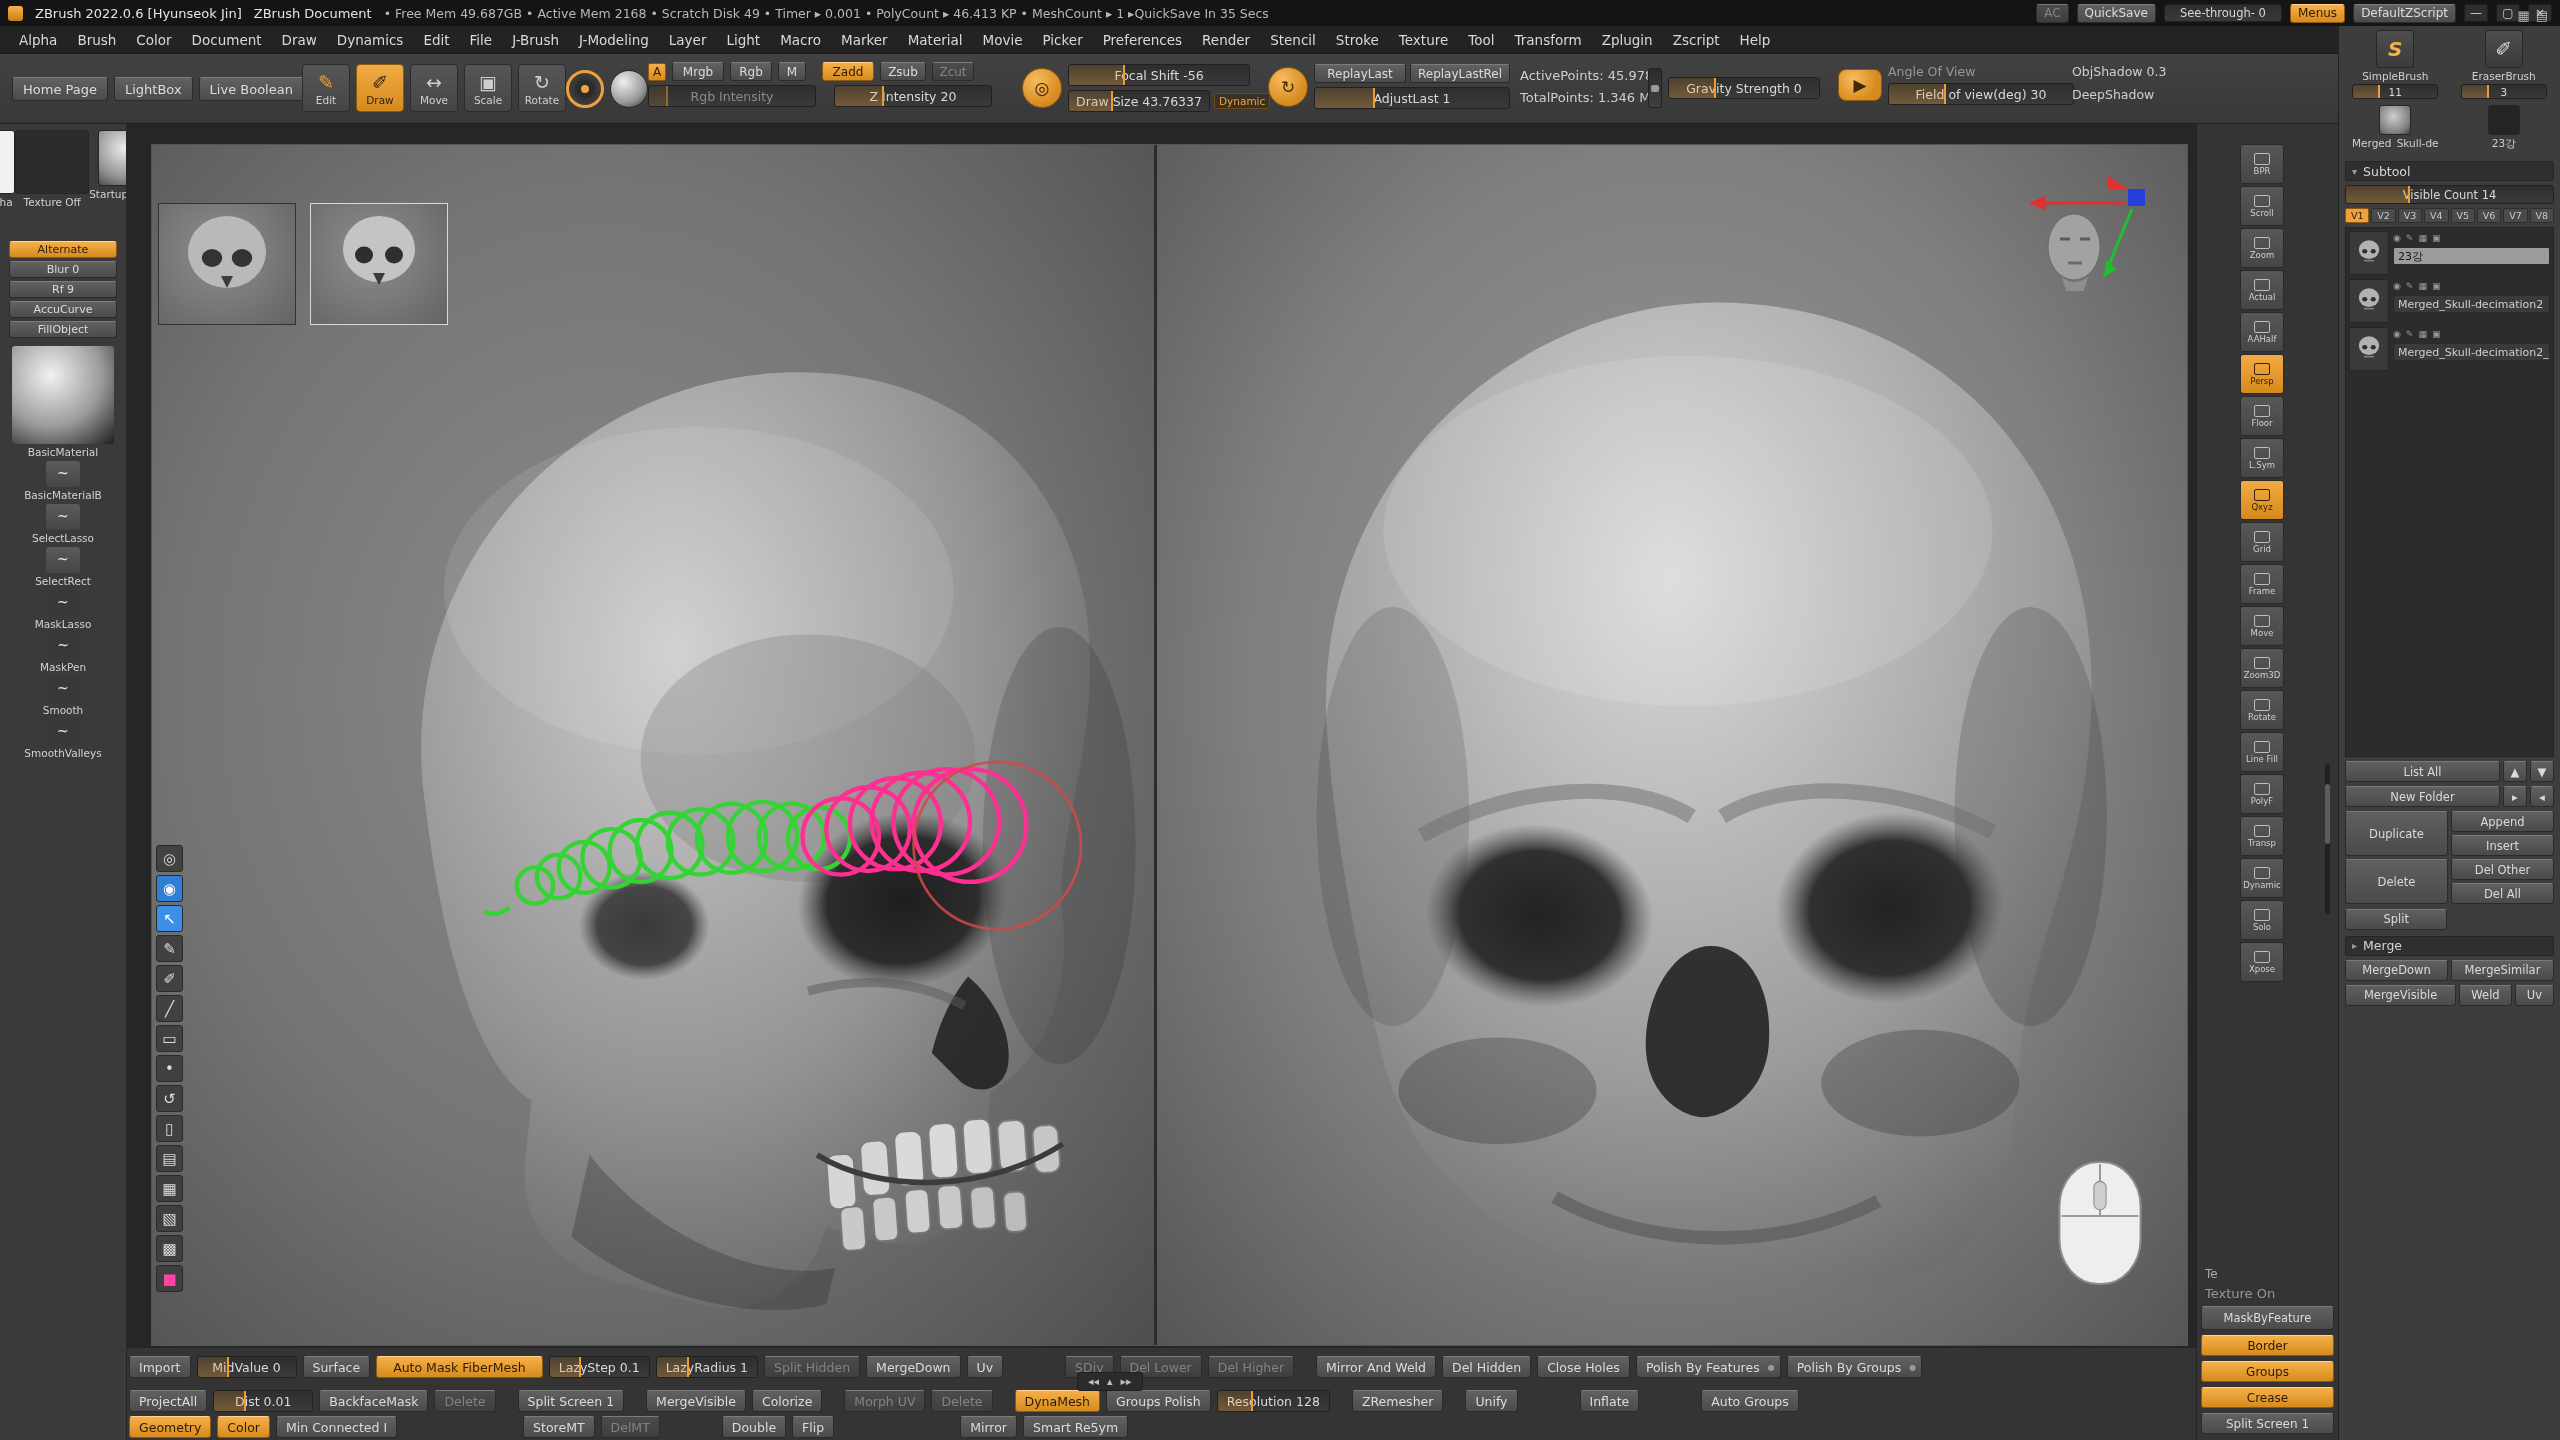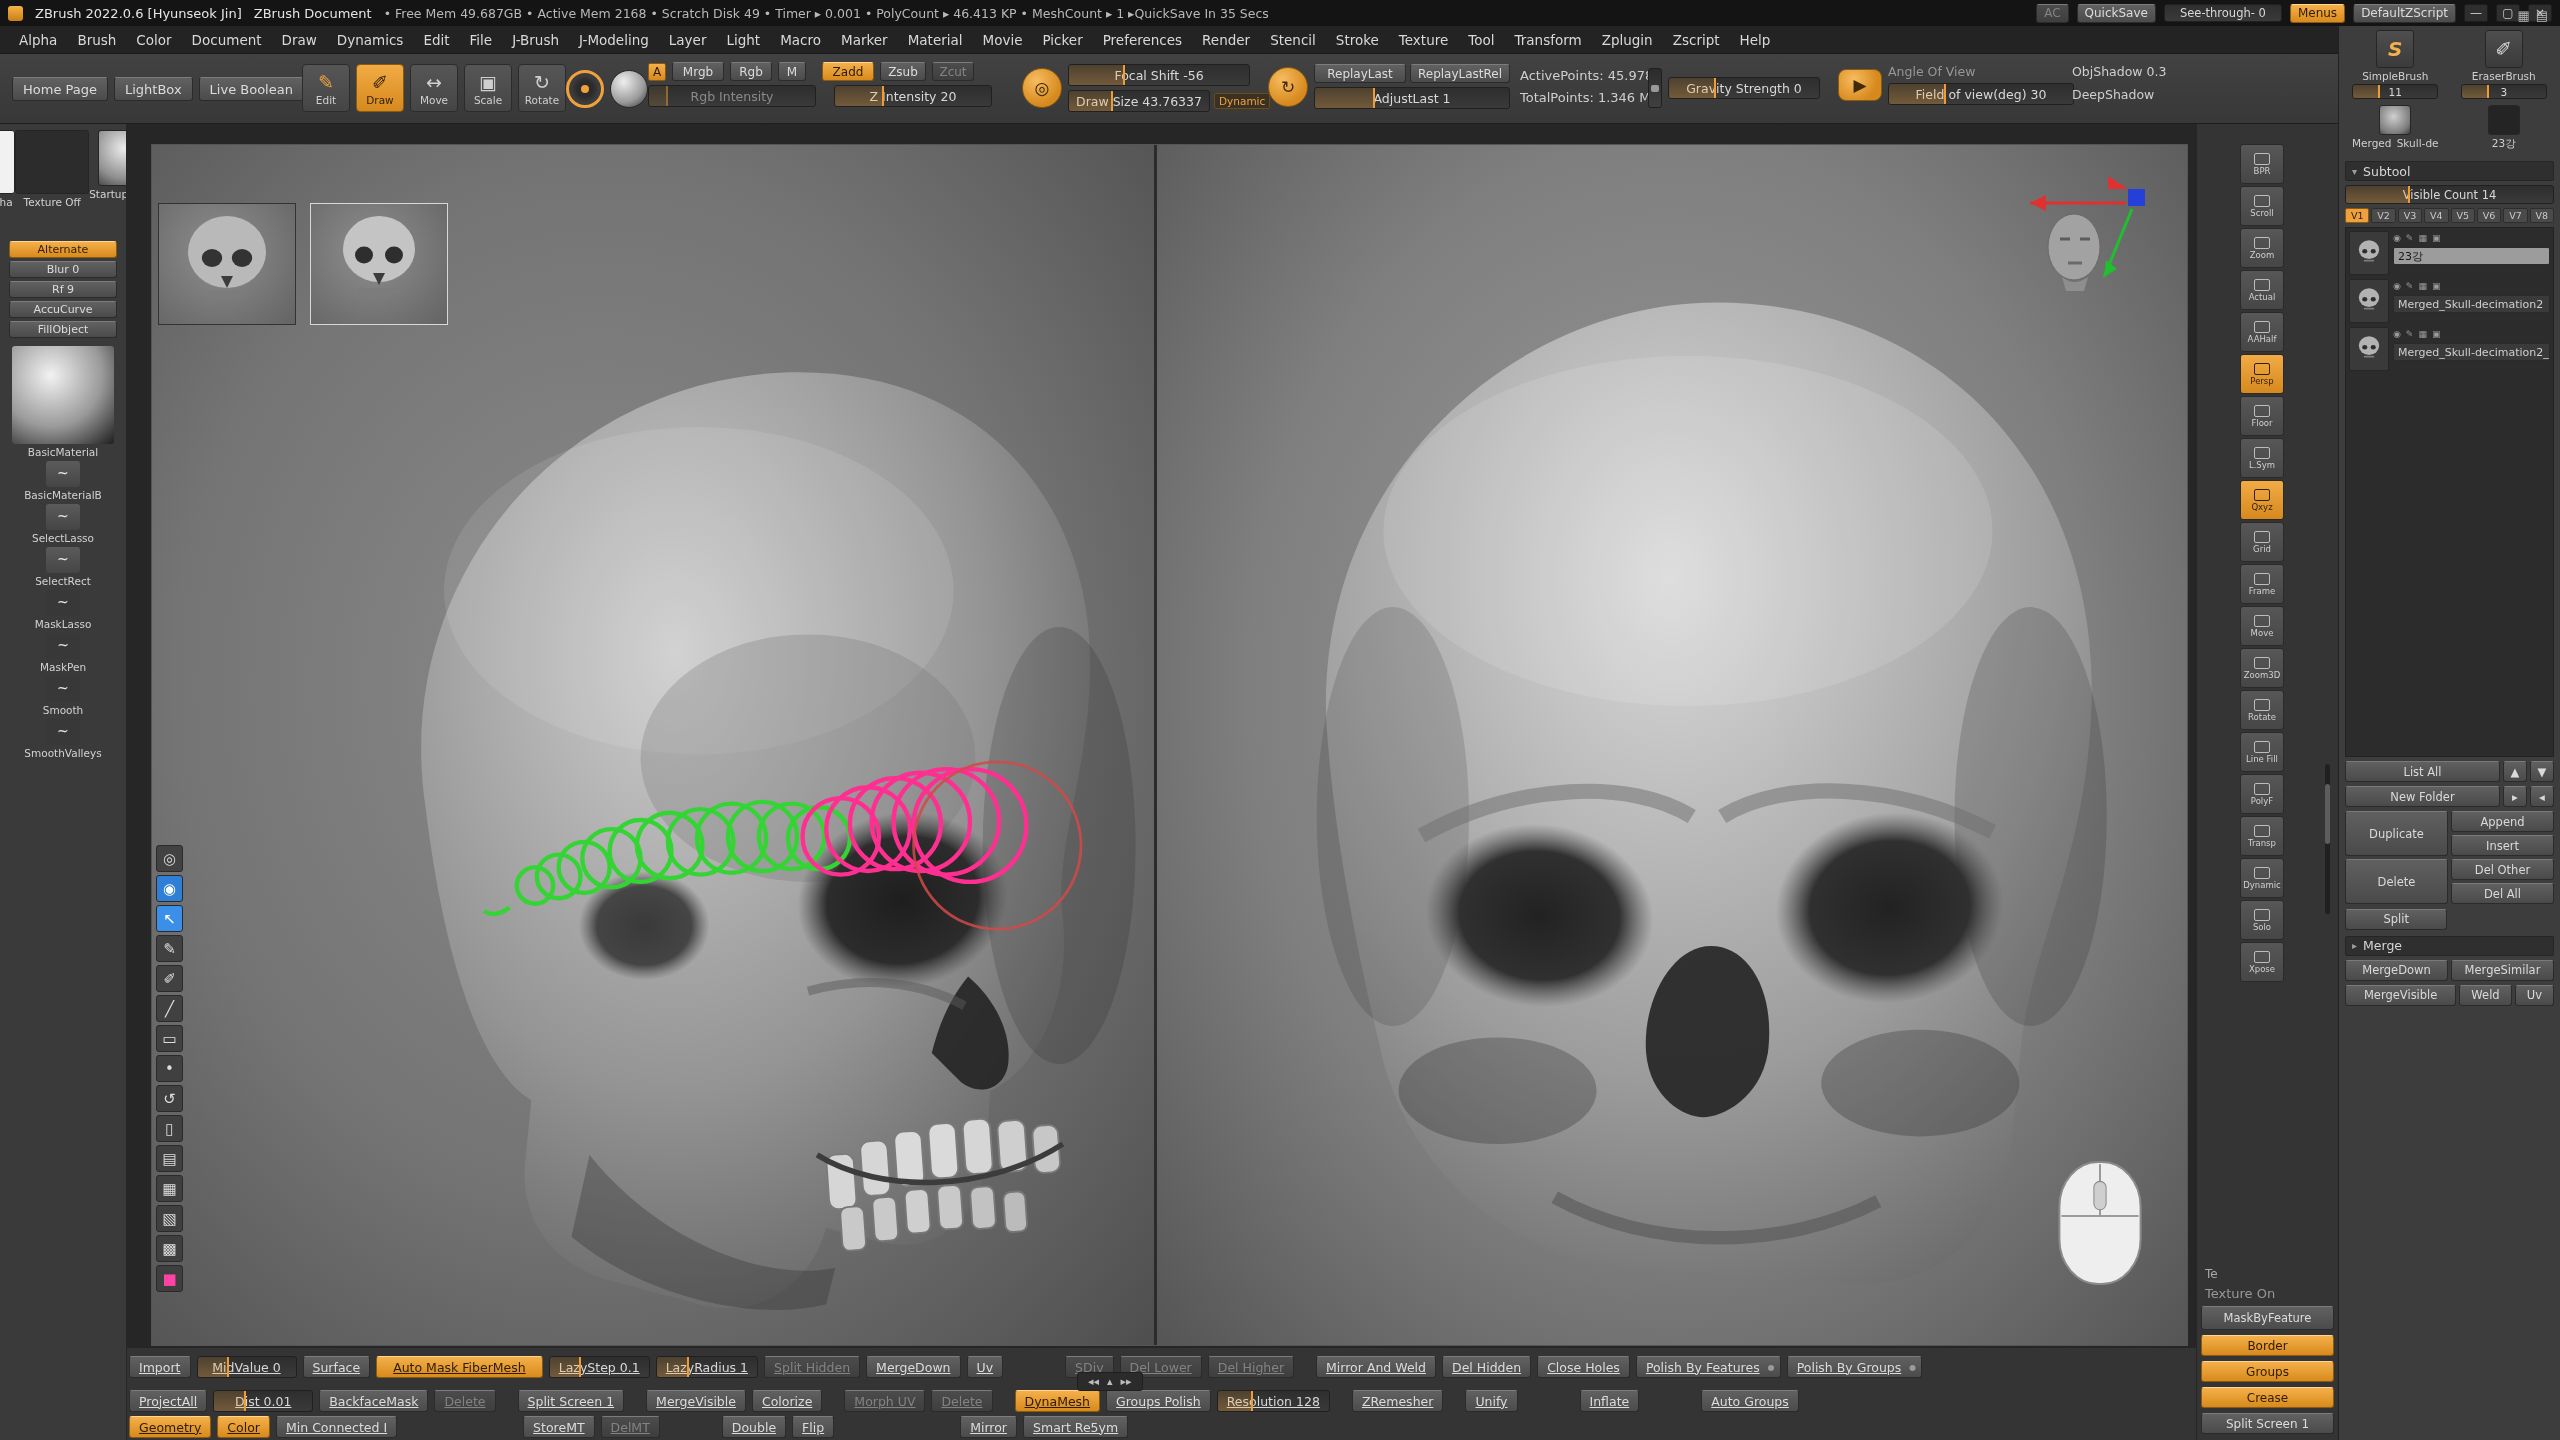--- a/index.html
+++ b/index.html
@@ -111,21 +111,21 @@
   .ctool{width:27px;height:27px;display:flex;align-items:center;justify-content:center;font-size:15px;color:#ddd;
     background:rgba(58,58,58,.85);border:1px solid #2a2a2a;border-radius:3px;}
   .ctool.on-blue{background:#2f7fd6;color:#fff;}
   .ctool.on-blue2{background:#3b8fe8;color:#fff;}
   .ctool.pink{color:#ff43a4;}
 
   
   #bottombar{position:absolute;left:127px;top:1348px;width:2069px;height:92px;background:#343434;}
   .brow{position:absolute;left:2px;display:flex;gap:6px;align-items:center;}
   #brow1{top:8px;}#brow2{top:42px;}#brow3{top:68px;}
-  .bbtn{height:22px;padding:0 9px;font-size:12.5px;text-decoration:underline;}
+  .bbtn{height:22px;padding:0 9px;font-size:12.5px;}
   .bbtn.slider{min-width:100px;}
   .bbtn.wide{padding:0 16px;}
   .bbtn.g1{margin-left:16px;}.bbtn.g2{margin-left:56px;}.bbtn.g3{margin-left:120px;}
   .bbtn.dot{position:relative;padding-right:20px;}
   .bbtn.dot::after{content:"●";position:absolute;right:5px;font-size:8px;color:#9a9a9a;}
   #pager{position:absolute;left:950px;top:24px;display:flex;gap:8px;background:#2b2b2b;border:1px solid #1f1f1f;
     border-radius:3px;padding:2px 10px;font-size:11px;color:#bdbdbd;}
 
   
   #sidecol{position:absolute;left:2196px;top:124px;width:142px;bottom:0;background:#343434;border-left:1px solid #262626;}

